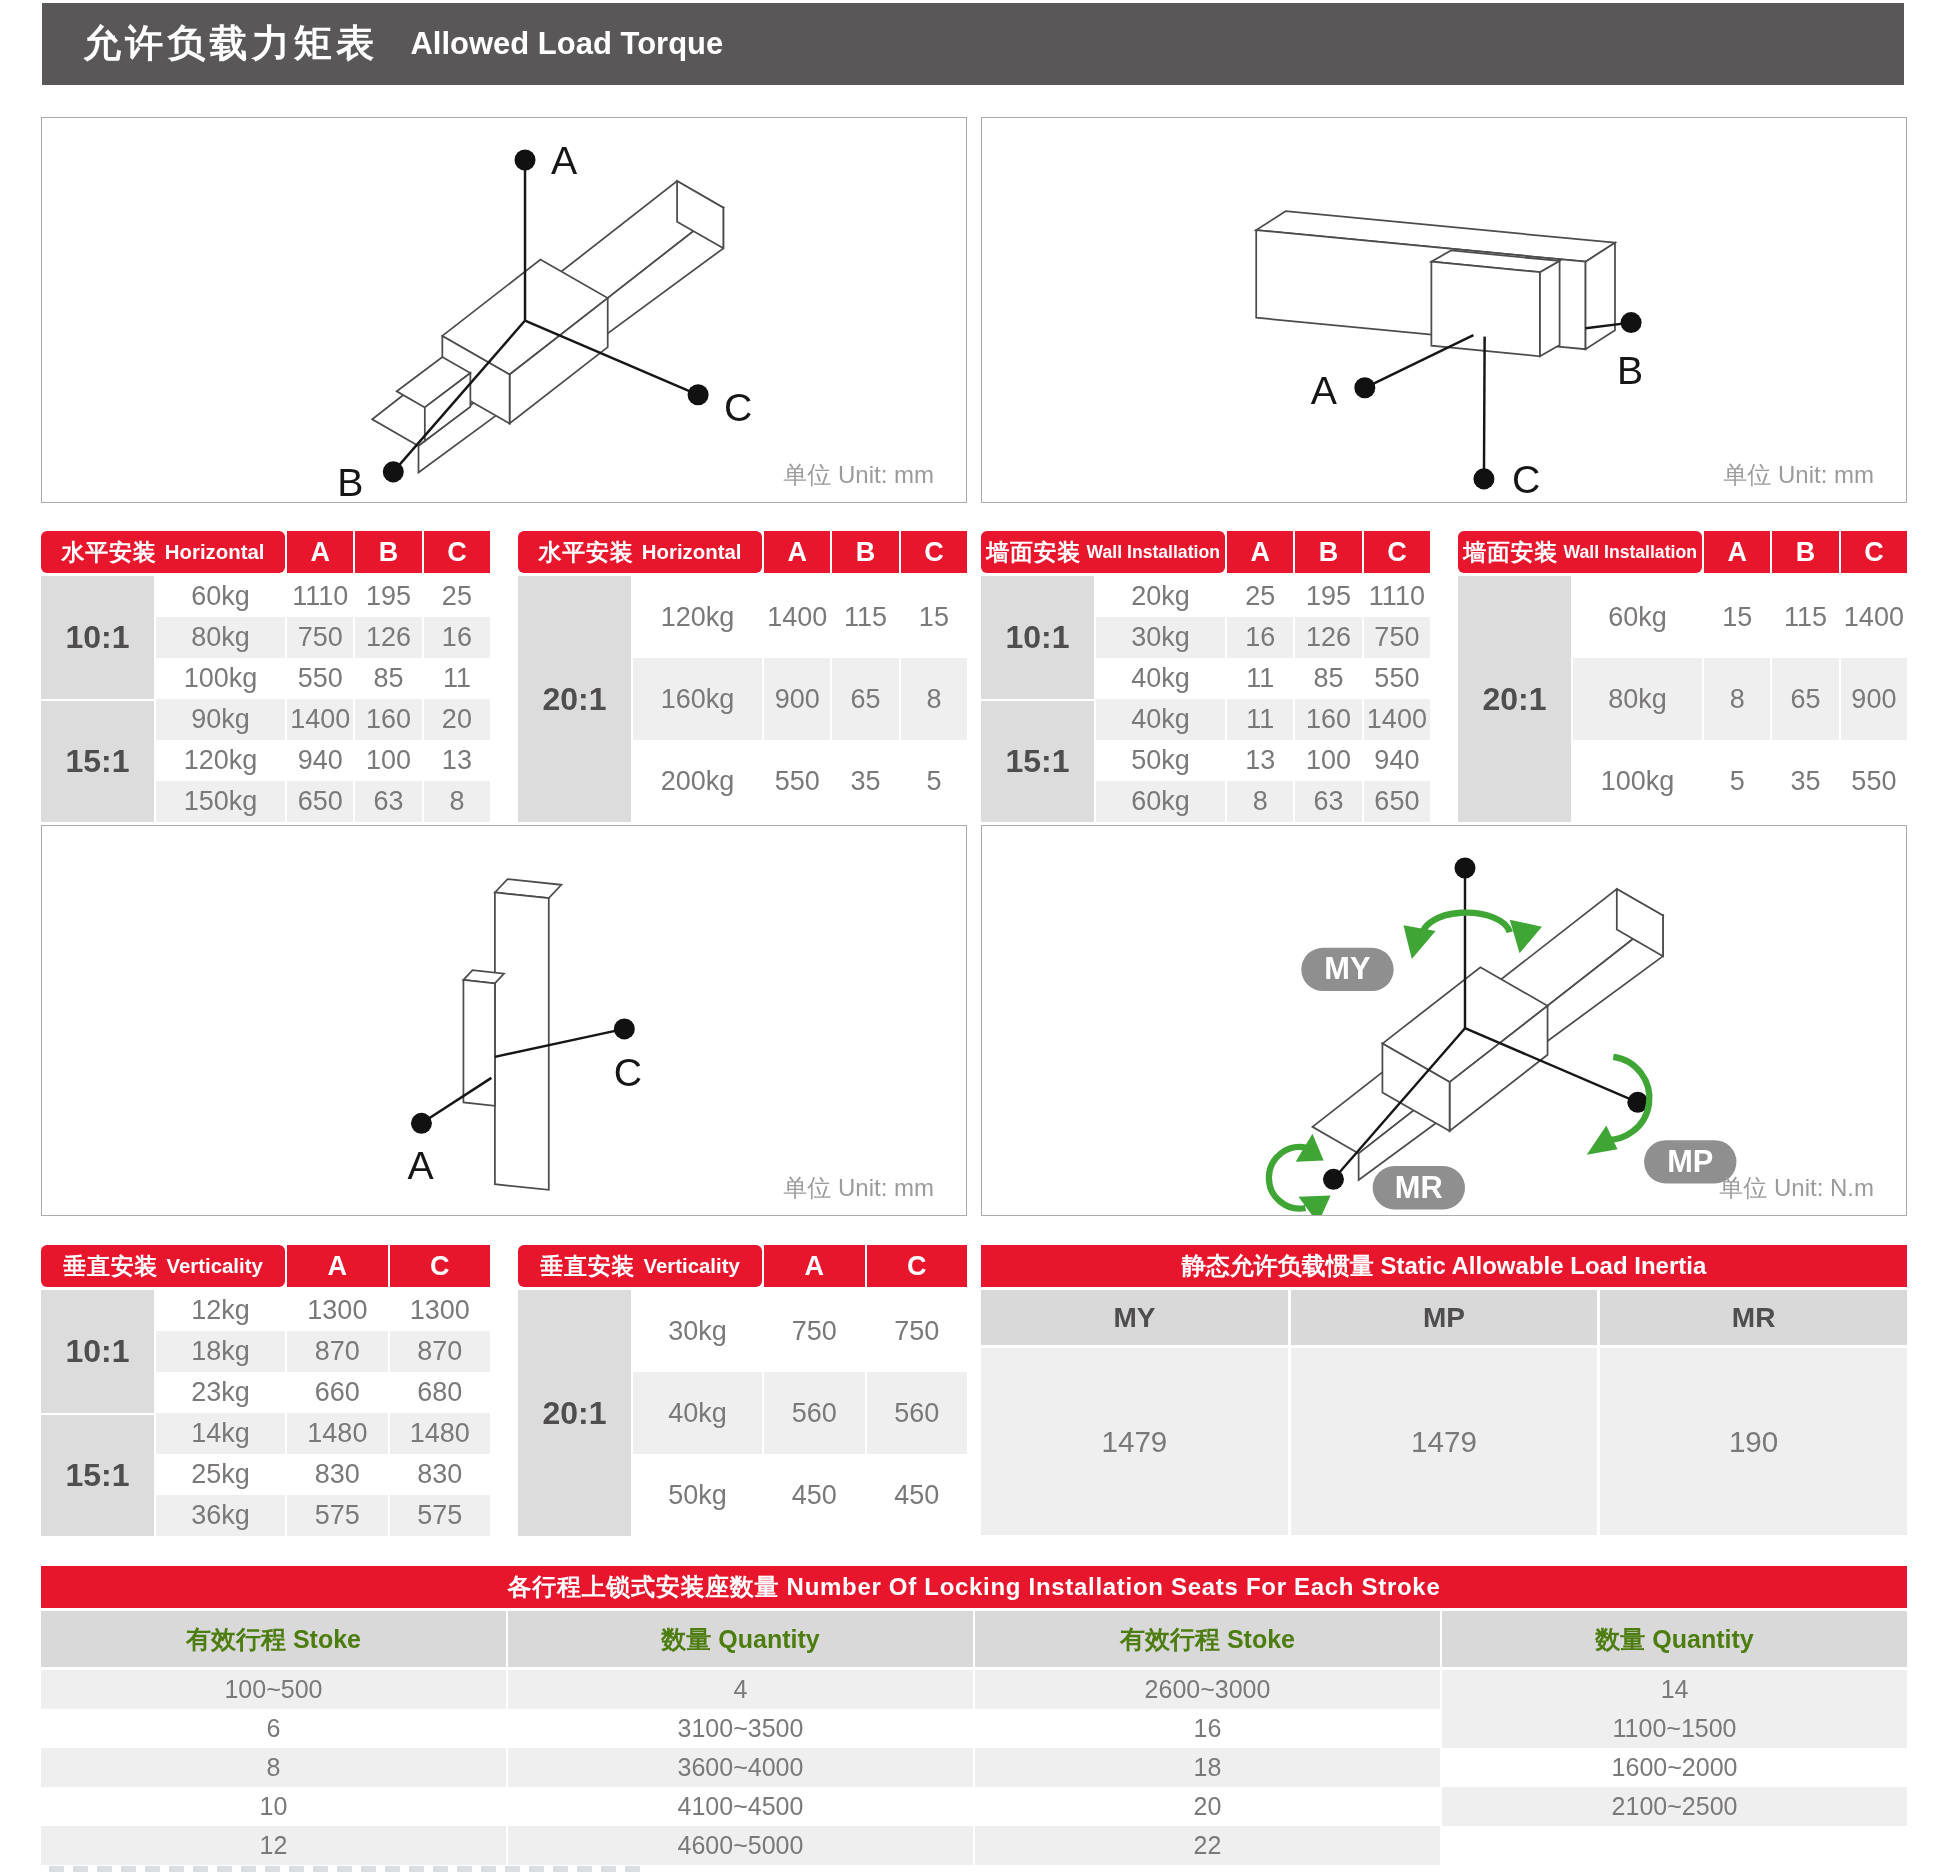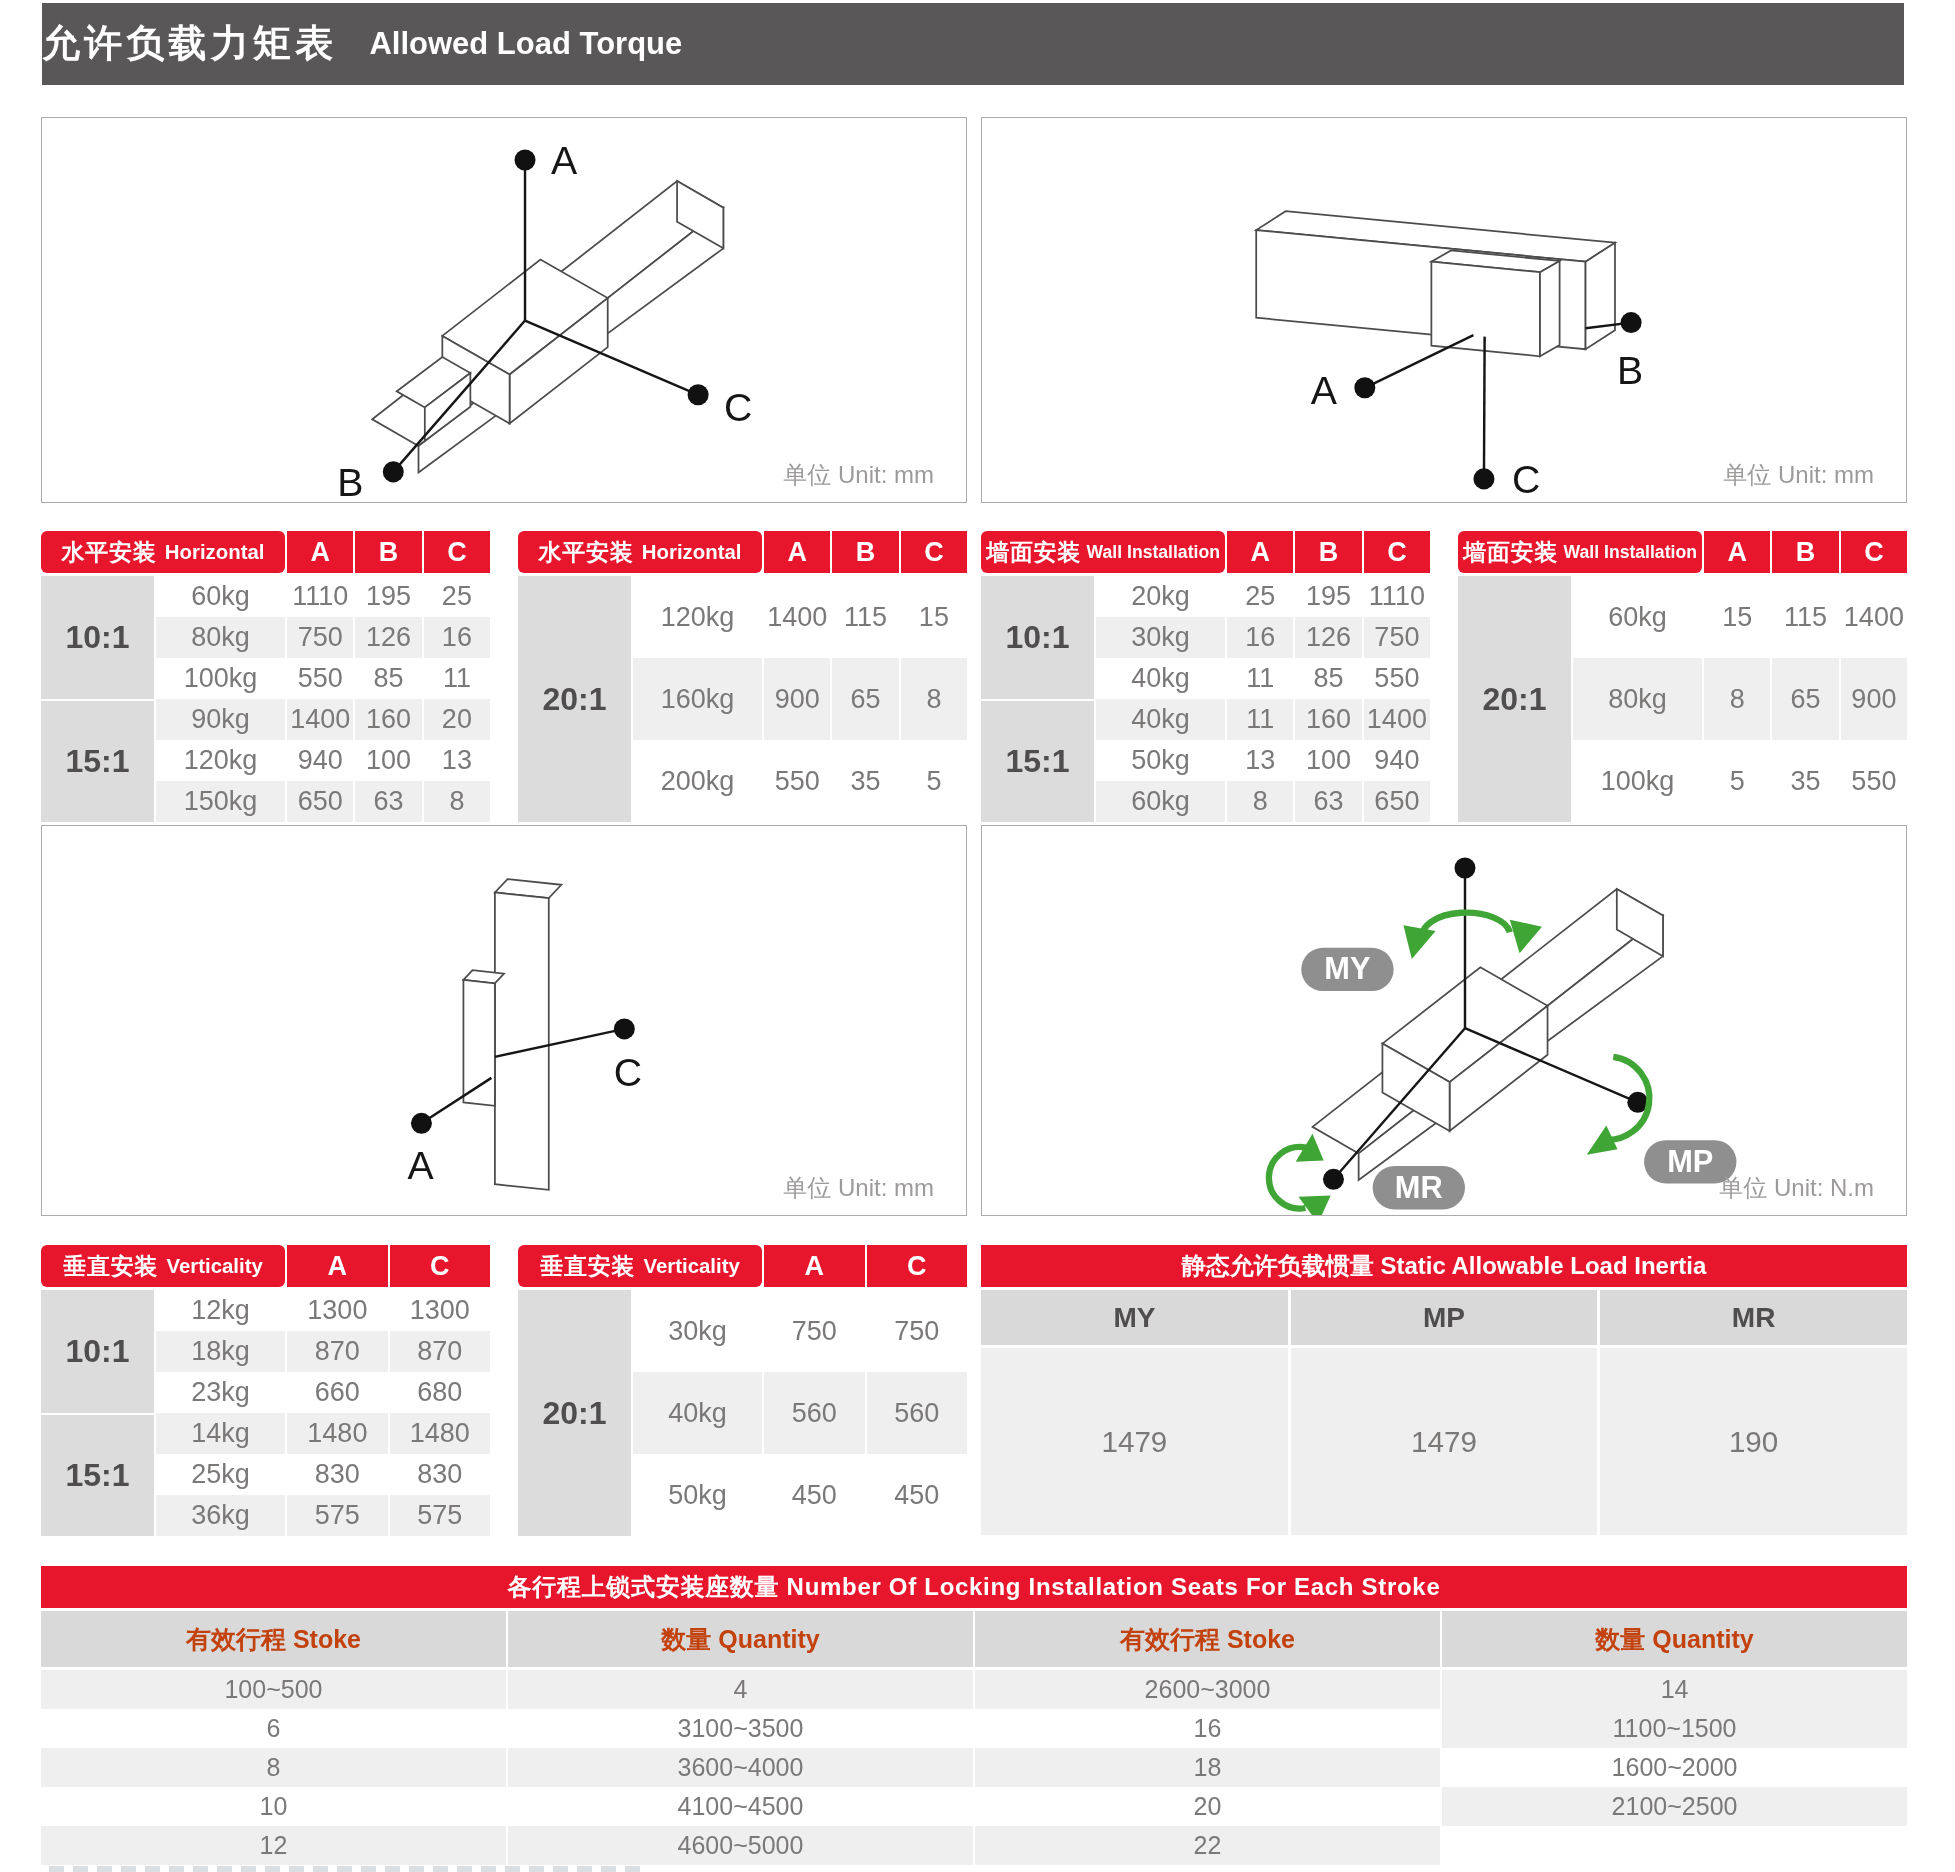--- a/index.html
+++ b/index.html
@@ -1,20 +1,20 @@
 <!DOCTYPE html>
 <html style="font-size:11.3px"><head>
 <meta charset="utf-8">
 <style>
   html,body{margin:0;padding:0;background:#fff;}
   .page{position:relative;width:1955px;height:1872px;background:#fff;
         font-family:"Liberation Sans","DejaVu Sans",sans-serif;overflow:hidden;}
   
   .titlebar{position:absolute;left:42px;top:2.8px;width:1862px;height:82px;background:#595757;
-            color:#fff;display:flex;align-items:center;gap:32px;box-sizing:border-box;}
+            color:#fff;display:flex;align-items:center;gap:32px;padding-left:41px;box-sizing:border-box;}
   .tzh{font-size:38px;font-weight:bold;letter-spacing:4.2px;}
   .ten{font-size:31px;font-weight:bold;}
   
   .dbox{position:absolute;border:1.4px solid #ABABAB;background:#fff;box-sizing:border-box;}
   .unit{position:absolute;right:32px;bottom:11.3px;font-size:24px;color:#9D9A9A;}
   .dbox svg{position:absolute;left:0;top:0;width:100%;height:100%;}
   .sketch{stroke:#4c4c4c;stroke-width:2.5;fill:#fff;}
   .axis{stroke:#161616;stroke-width:3.5;}
   .dlabel{fill:#161616;font-size:56px;font-family:inherit;}
   .dot{fill:#111;}
@@ -49,21 +49,21 @@
           grid-template-rows:45px 58px 187px;column-gap:2.8px;width:926px;}
   .ith{grid-column:1/4;height:42px;align-self:start;background:#E8162D;color:#fff;display:flex;
        align-items:center;justify-content:center;font-size:24px;font-weight:bold;}
   .ihc{height:55px;align-self:start;background:#D9D9D9;font-size:28px;font-weight:bold;color:#4f4d4d;}
   .ivc{background:#EFEFEF;font-size:29.6px;color:#7b7878;}
   
   .btable{position:absolute;display:grid;grid-template-columns:repeat(4,1fr);
           grid-template-rows:45px 59px repeat(5,39px);column-gap:2.1px;width:1866px;}
   .bth{grid-column:1/5;height:42px;align-self:start;background:#E8162D;color:#fff;display:flex;
        align-items:center;justify-content:center;font-size:24px;font-weight:bold;letter-spacing:0.7px;}
-  .bhc{height:56px;align-self:start;background:#D9D9D9;font-size:25px;font-weight:bold;color:#c2410c;}
+  .bhc{height:56px;align-self:start;background:#D9D9D9;font-size:25px;font-weight:bold;color:#4d7c0f;}
   .bcell{font-size:25px;color:#7b7878;}
   
   .cutoff{position:absolute;left:49px;top:1866px;width:598px;height:6.3px;opacity:.45;
           background:repeating-linear-gradient(90deg,#a9b6bf 0 15.5px,transparent 15.5px 24px);}
 </style>
 </head>
 <body>
 
 <div class="page">
 

